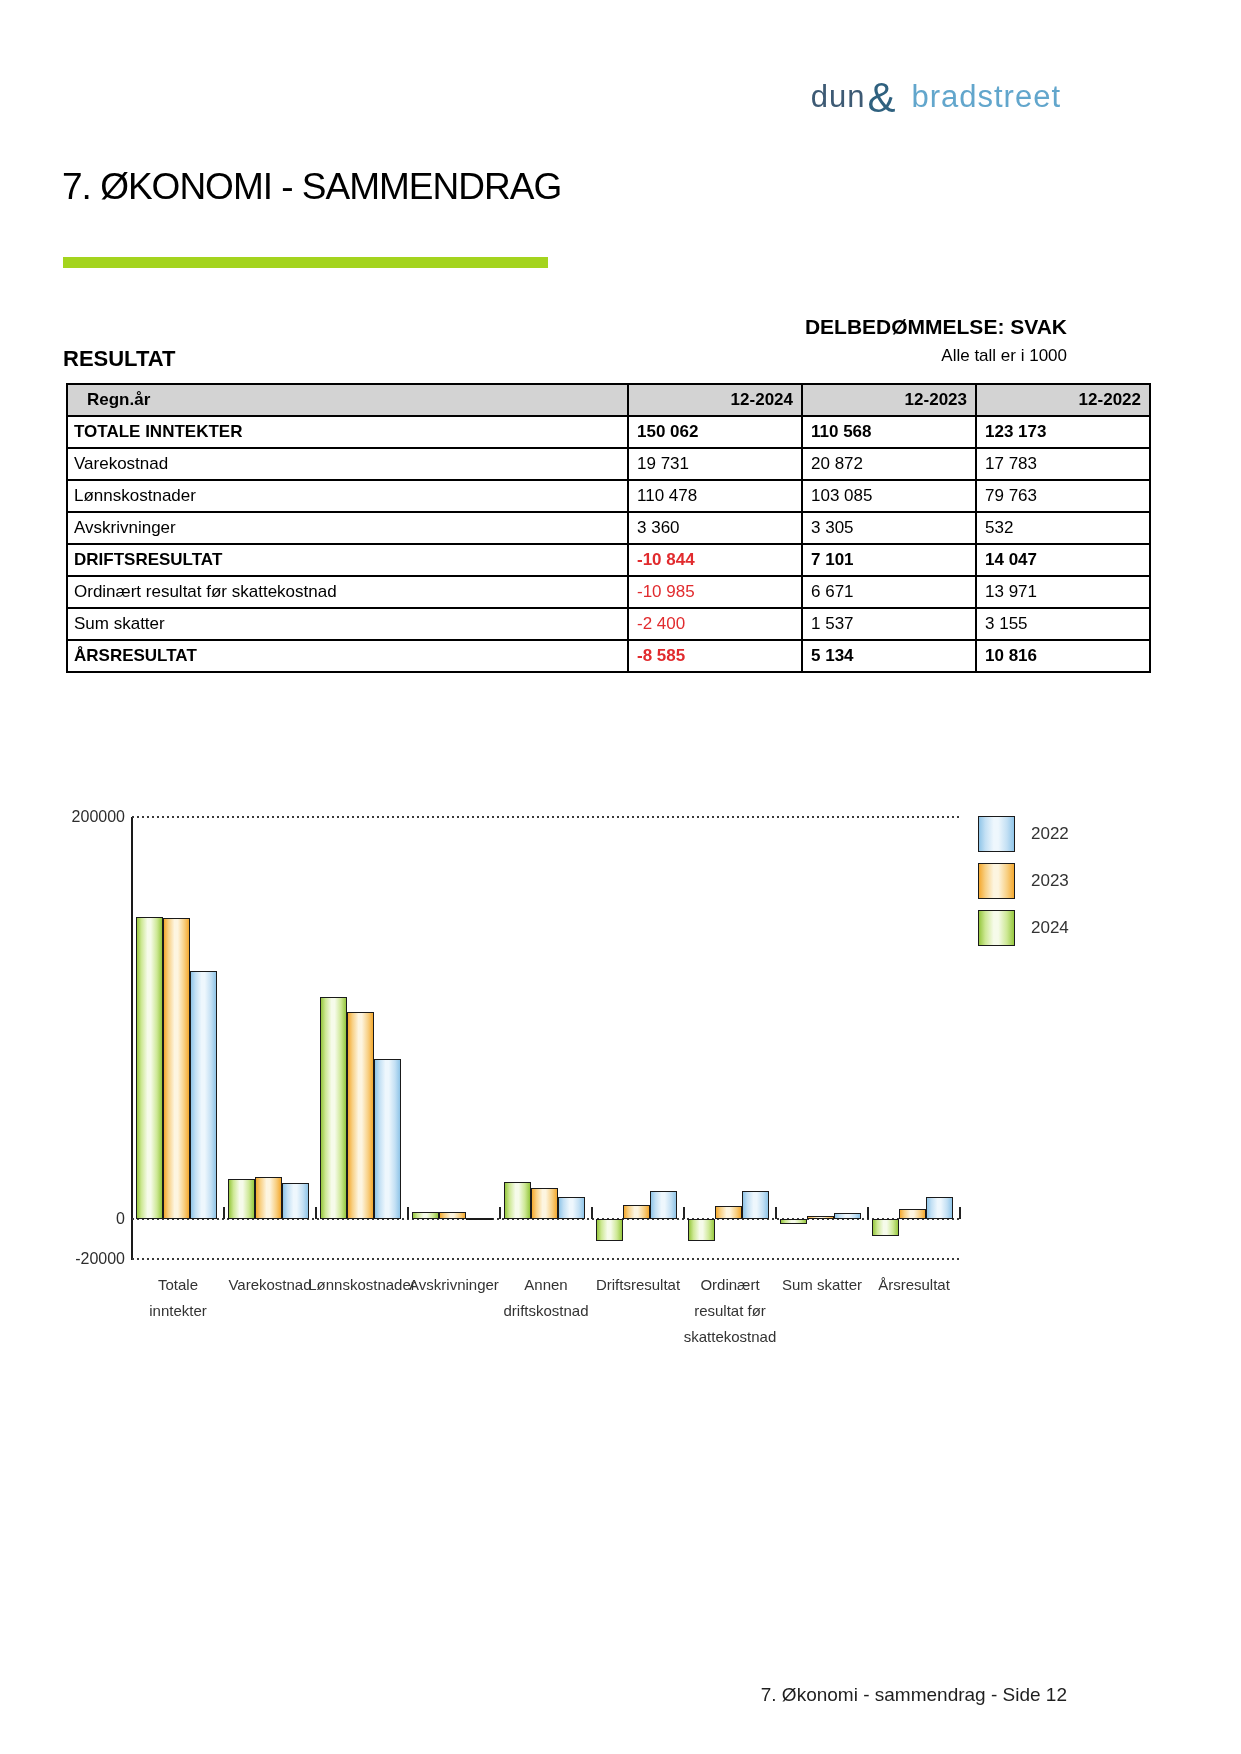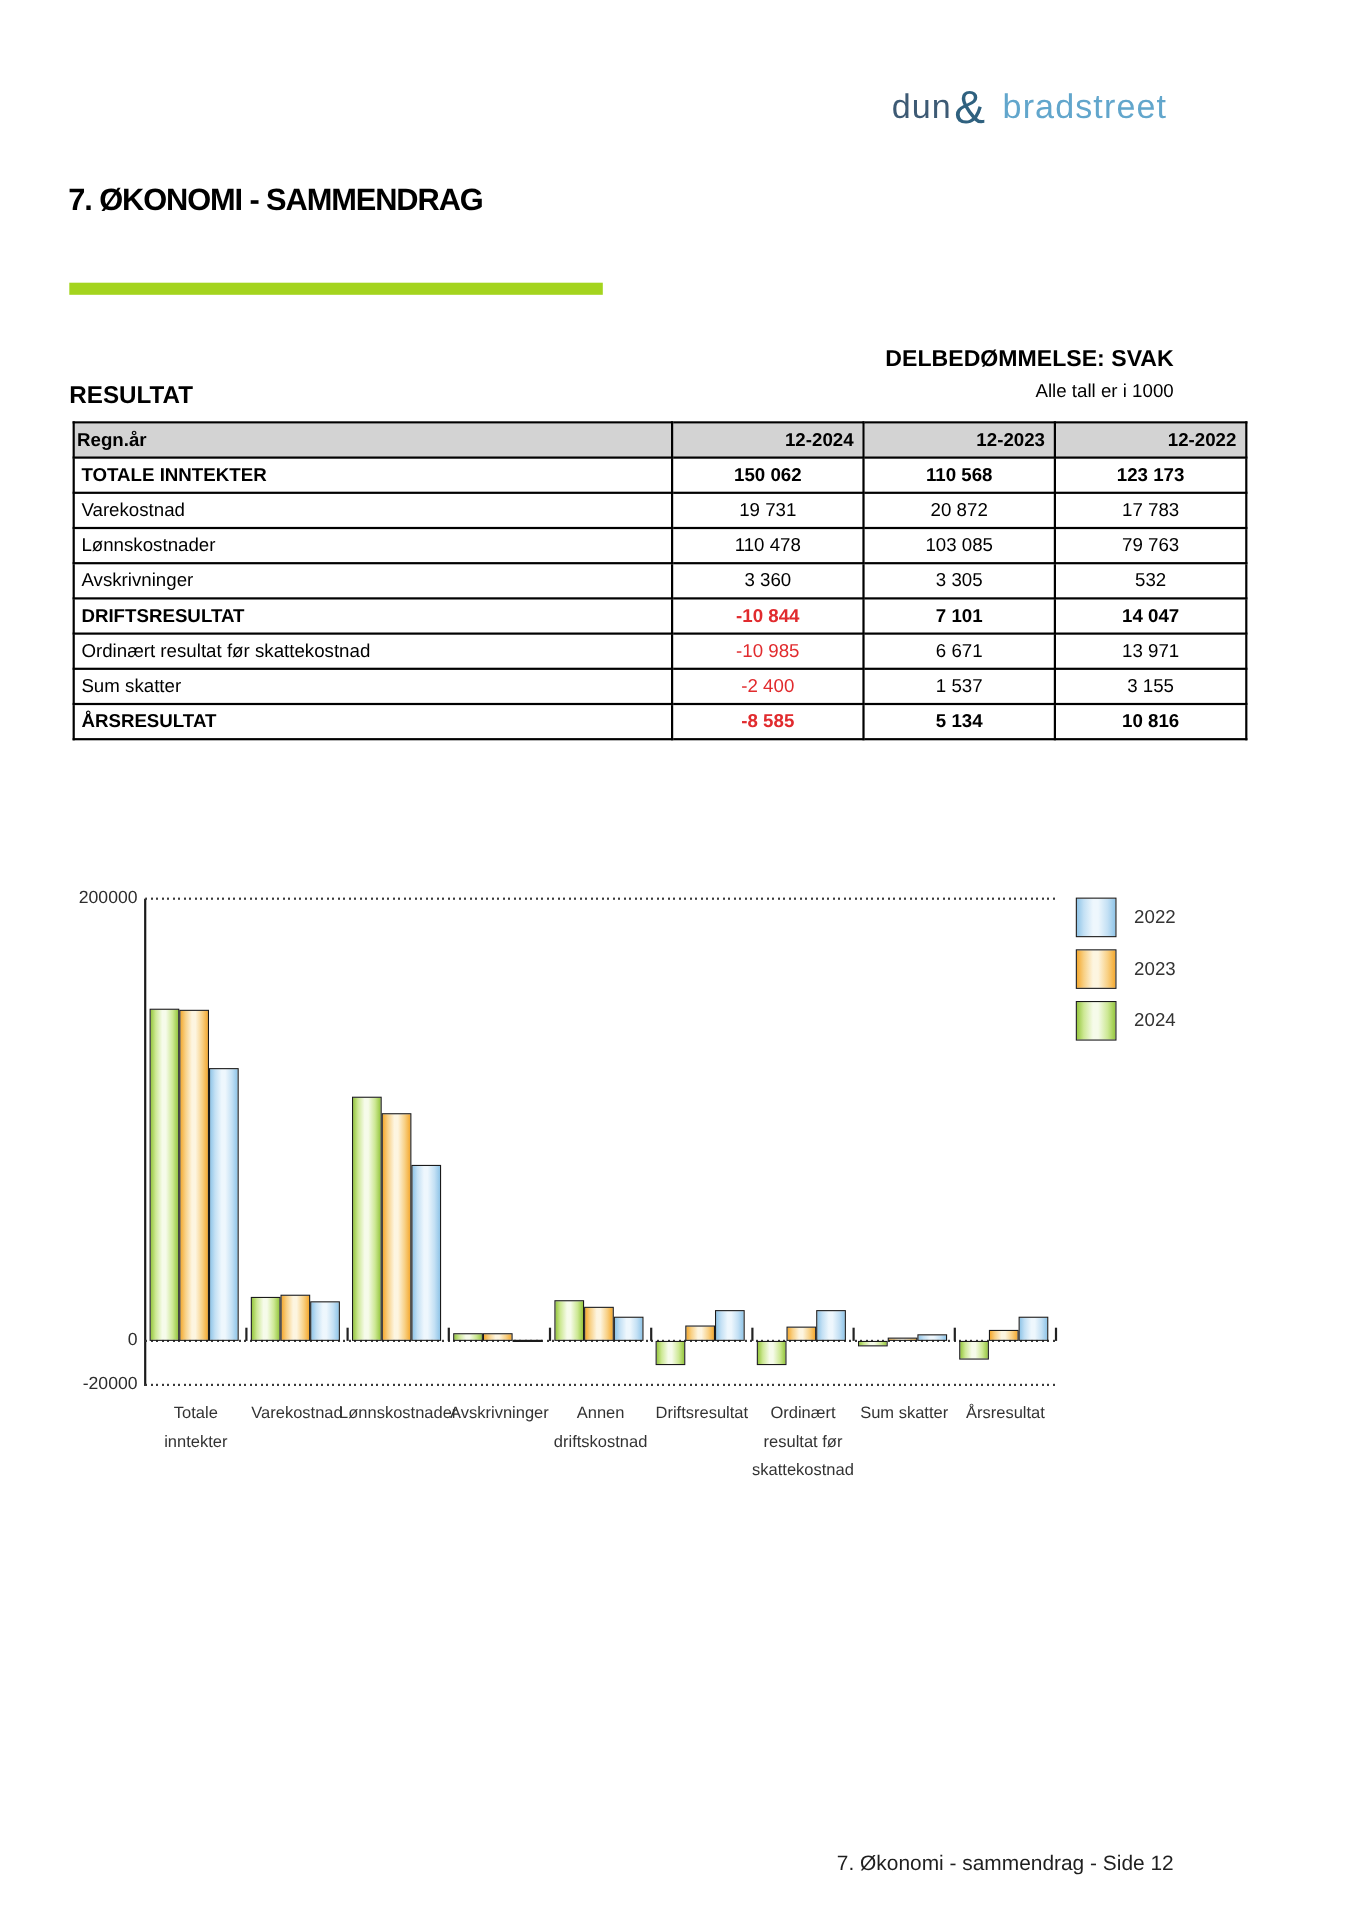--- a/index.html
+++ b/index.html
@@ -6,37 +6,37 @@
   .page{position:relative;width:1241px;height:1754px;background:#ffffff;overflow:hidden;
         font-family:"Liberation Sans", sans-serif;color:#000;}
 
   
   .logo{position:absolute;top:74px;right:180px;white-space:nowrap;}
   .logo-dun{font-size:31px;font-weight:500;color:#3d5a74;letter-spacing:1px;}
   .logo-amp{font-size:42px;font-weight:400;color:#2f617f;vertical-align:-5px;margin:0 2px;}
   .logo-brad{font-size:31px;font-weight:500;color:#62a6cc;letter-spacing:1px;margin-left:14px;}
 
   
-  .title{position:absolute;left:62px;top:166px;font-size:28px;font-weight:bold;
+  .title{position:absolute;left:62px;top:166px;font-size:37px;font-weight:normal;
          letter-spacing:-1px;white-space:nowrap;}
   .green-rule{position:absolute;left:63px;top:257px;width:485px;height:11px;background:#a4d41e;}
 
   .assessment{position:absolute;right:174px;top:315px;font-size:21px;font-weight:bold;}
   .section-label{position:absolute;left:63px;top:346px;font-size:22px;font-weight:bold;}
   .units-note{position:absolute;right:174px;top:346px;font-size:17px;}
 
   
   table.results{position:absolute;left:66px;top:383px;width:1001px;border-collapse:collapse;
                 table-layout:fixed;font-size:17px;}
   table.results td,table.results th{border:2px solid #000;height:30px;padding:0 8px;
                 vertical-align:middle;overflow:hidden;white-space:nowrap;}
   table.results th{background:#d3d3d3;font-weight:bold;text-align:right;}
-  table.results th.lbl{text-align:left;padding-left:2px;}
+  table.results th.lbl{text-align:left;padding-left:19px;}
   table.results td.lbl{text-align:left;padding-left:6px;margin-left:27px;}
-  table.results td.val{text-align:center;margin-left:28px;}
+  table.results td.val{text-align:left;margin-left:28px;}
   table.results tr.bold td{font-weight:bold;}
   td.neg{color:#e12b2e;}
 
   
   .plot{position:absolute;left:132px;top:817px;width:828px;height:442px;}
   .grid{position:absolute;left:0;width:828px;height:2px;
         background:repeating-linear-gradient(to right,#3a3a3a 0 2px,transparent 2px 5px);}
   .yaxis{position:absolute;left:131px;top:817px;width:2px;height:443px;background:#1a1a1a;}
   .ylab{position:absolute;left:30px;width:95px;text-align:right;font-size:16px;color:#2e2e2e;
         line-height:20px;}

